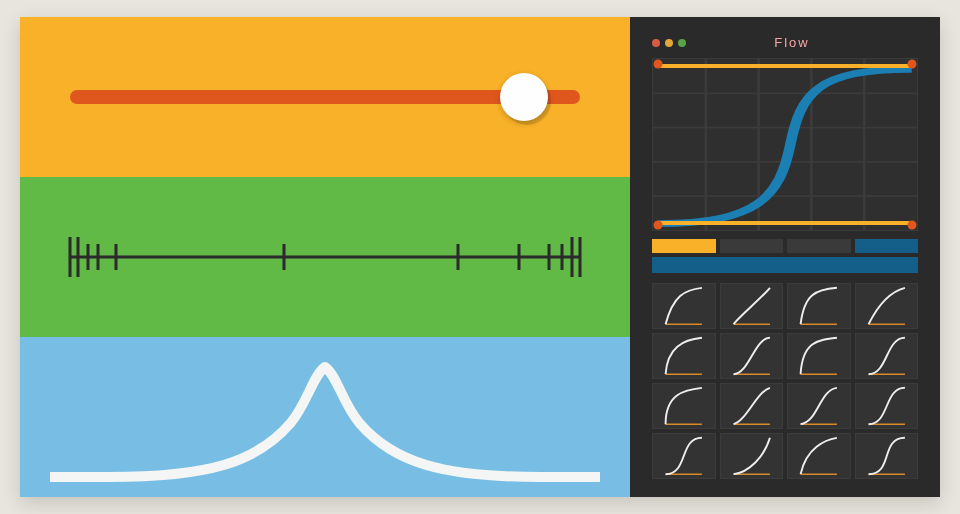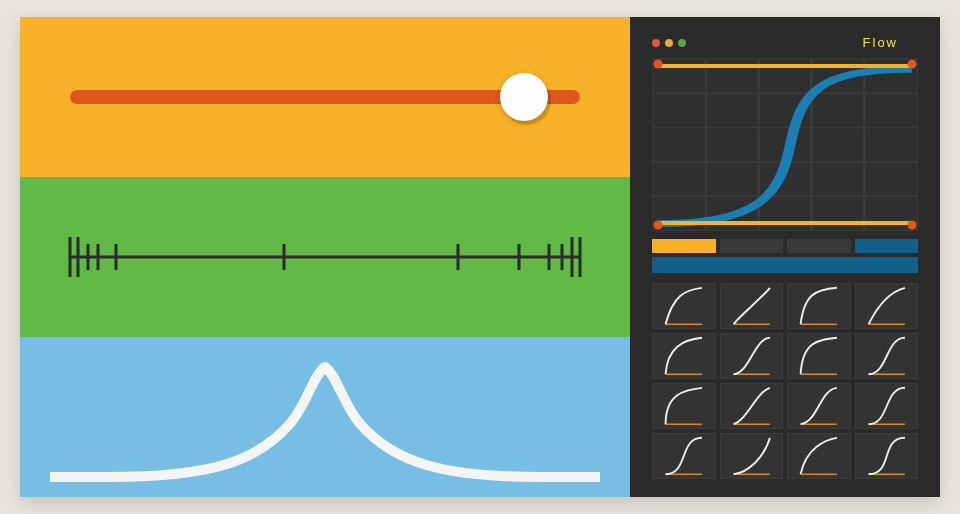--- a/index.html
+++ b/index.html
@@ -98,22 +98,22 @@
       align-items: center;
       margin-bottom: 8px;
     }
     .tl-dots { display: flex; gap: 5px; }
     .tl-dot { width: 8px; height: 8px; border-radius: 50%; }
     .tl-red    { background: #d85b44; }
     .tl-yellow { background: #e1a83a; }
     .tl-green  { background: #5aa447; }
     .title {
       flex: 1;
-      text-align: right;
-      color: #fde047;
+      text-align: center;
+      color: #fca5a5;
       font-size: 13px;
       letter-spacing: 2px;
       font-weight: 300;
       margin-right: 20px;
     }
     .curve-editor {
       background: #2f2f2f;
       border: 1px solid #3a3a3a;
       height: 200px;
       position: relative;

